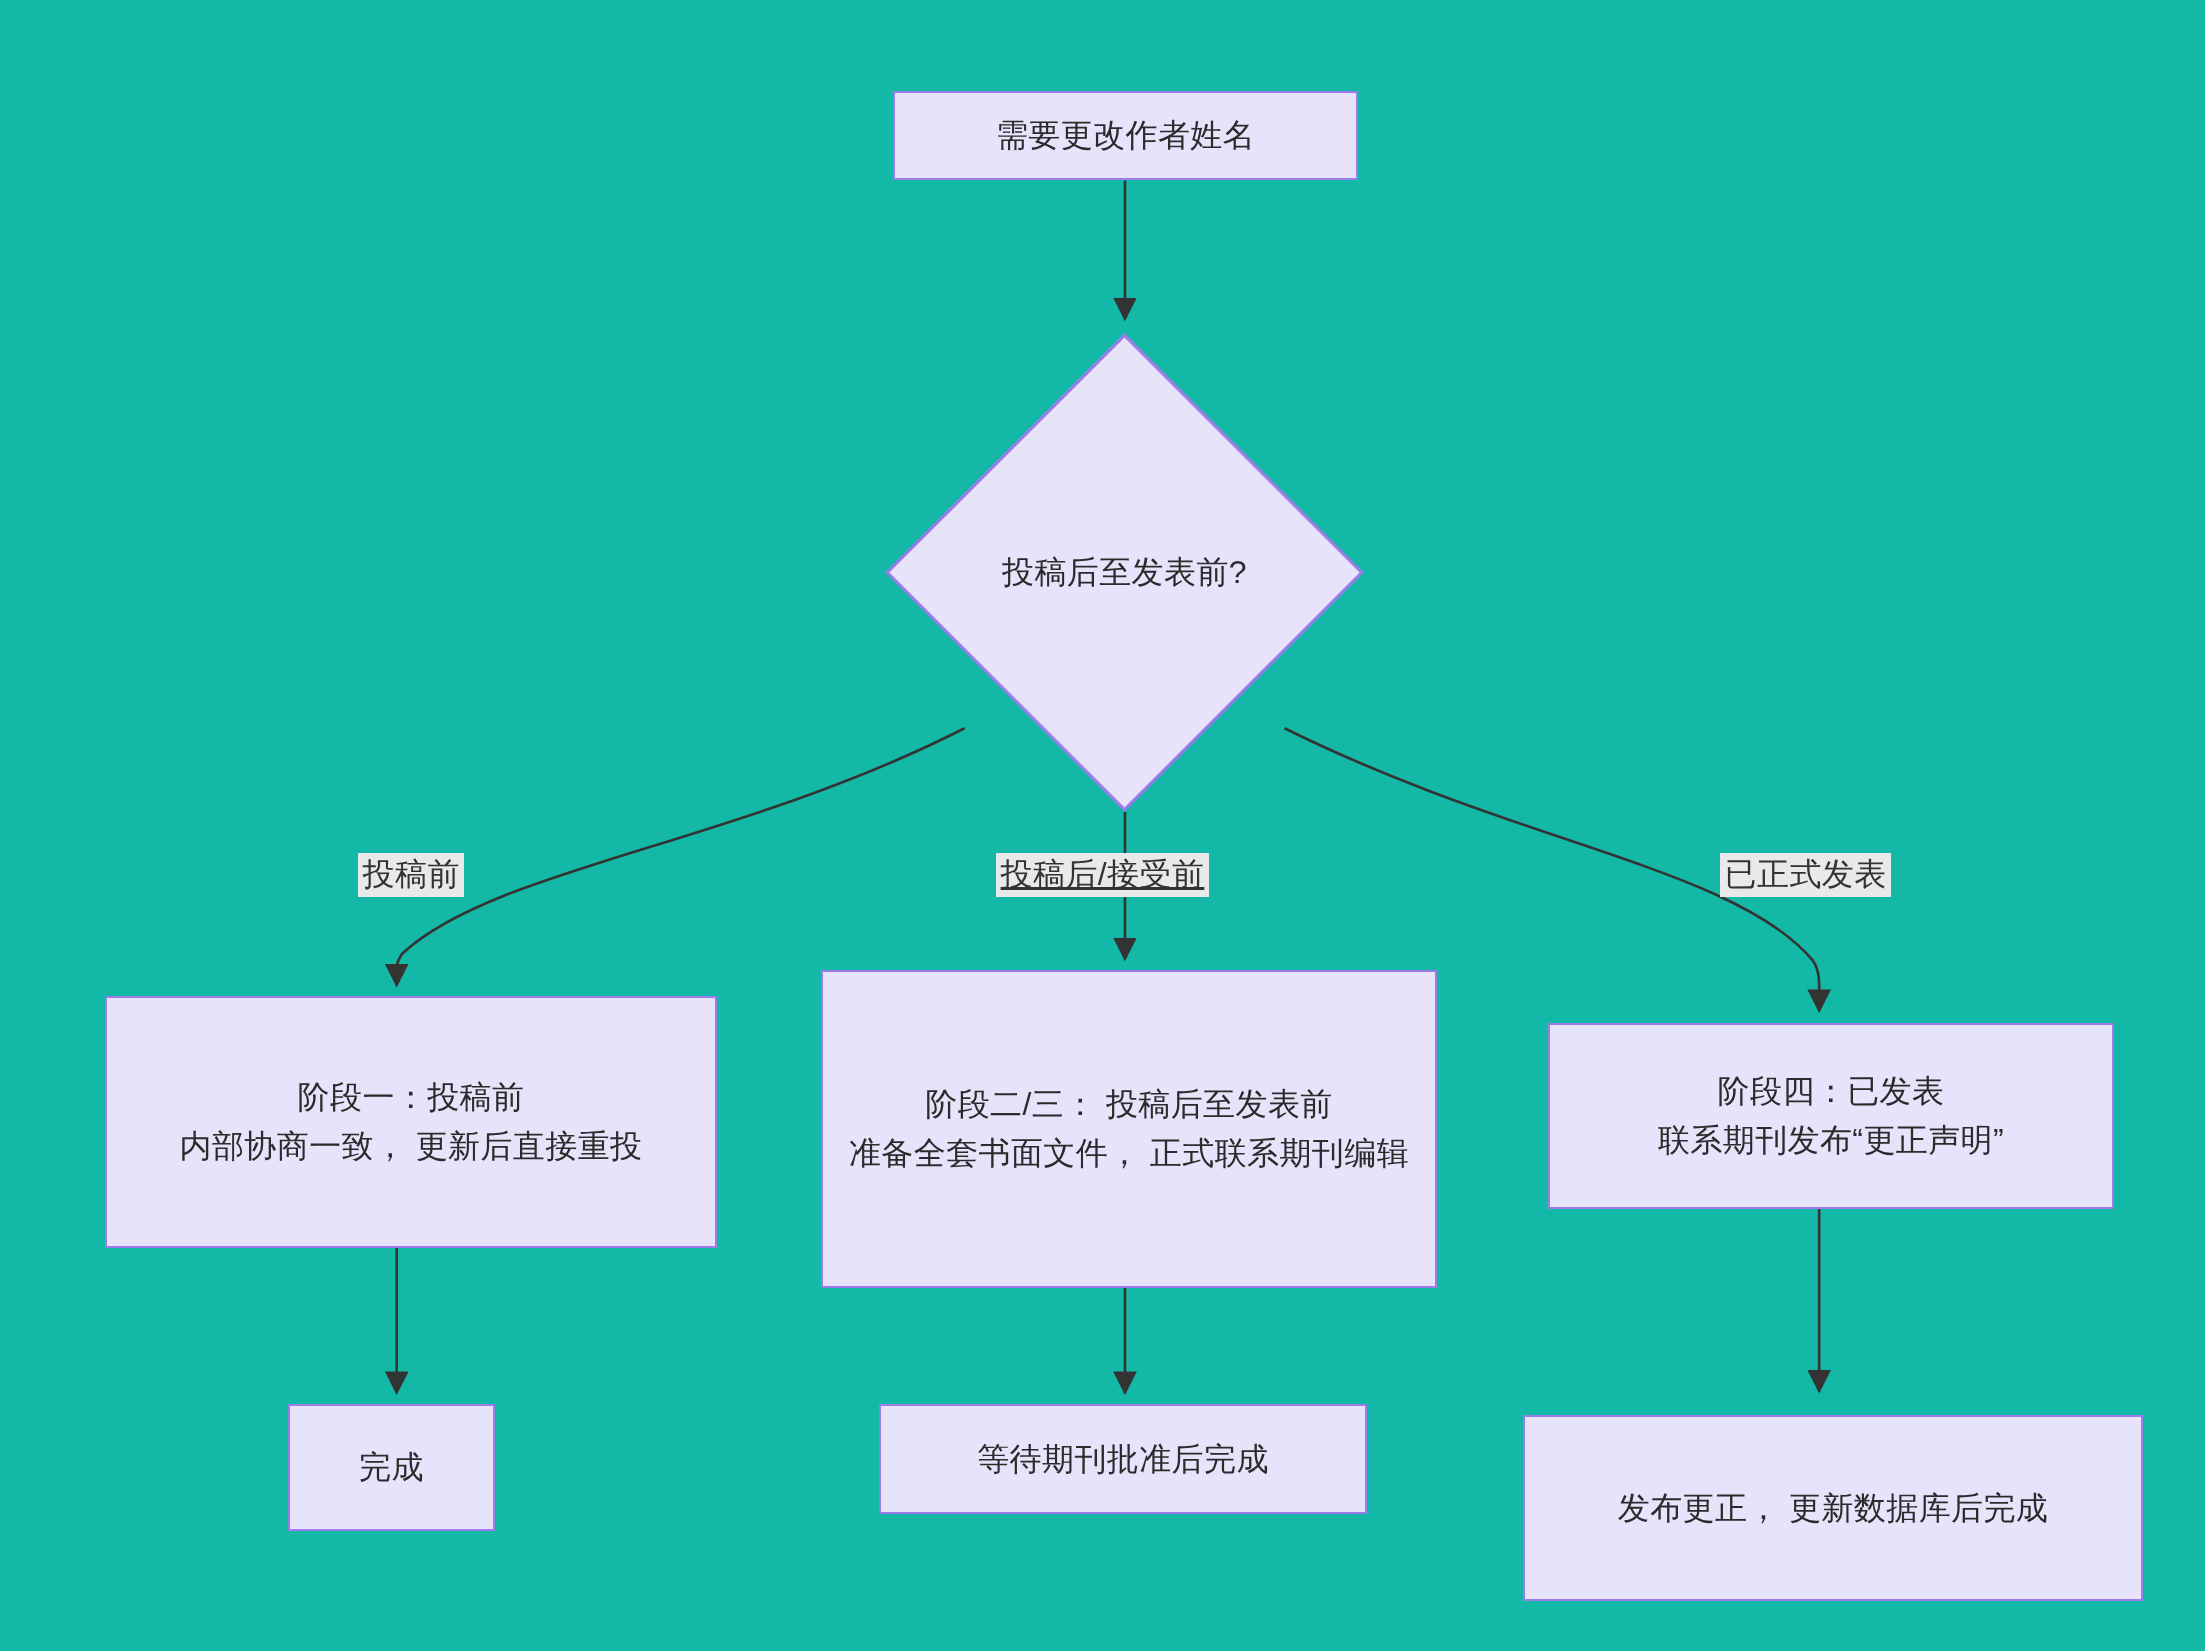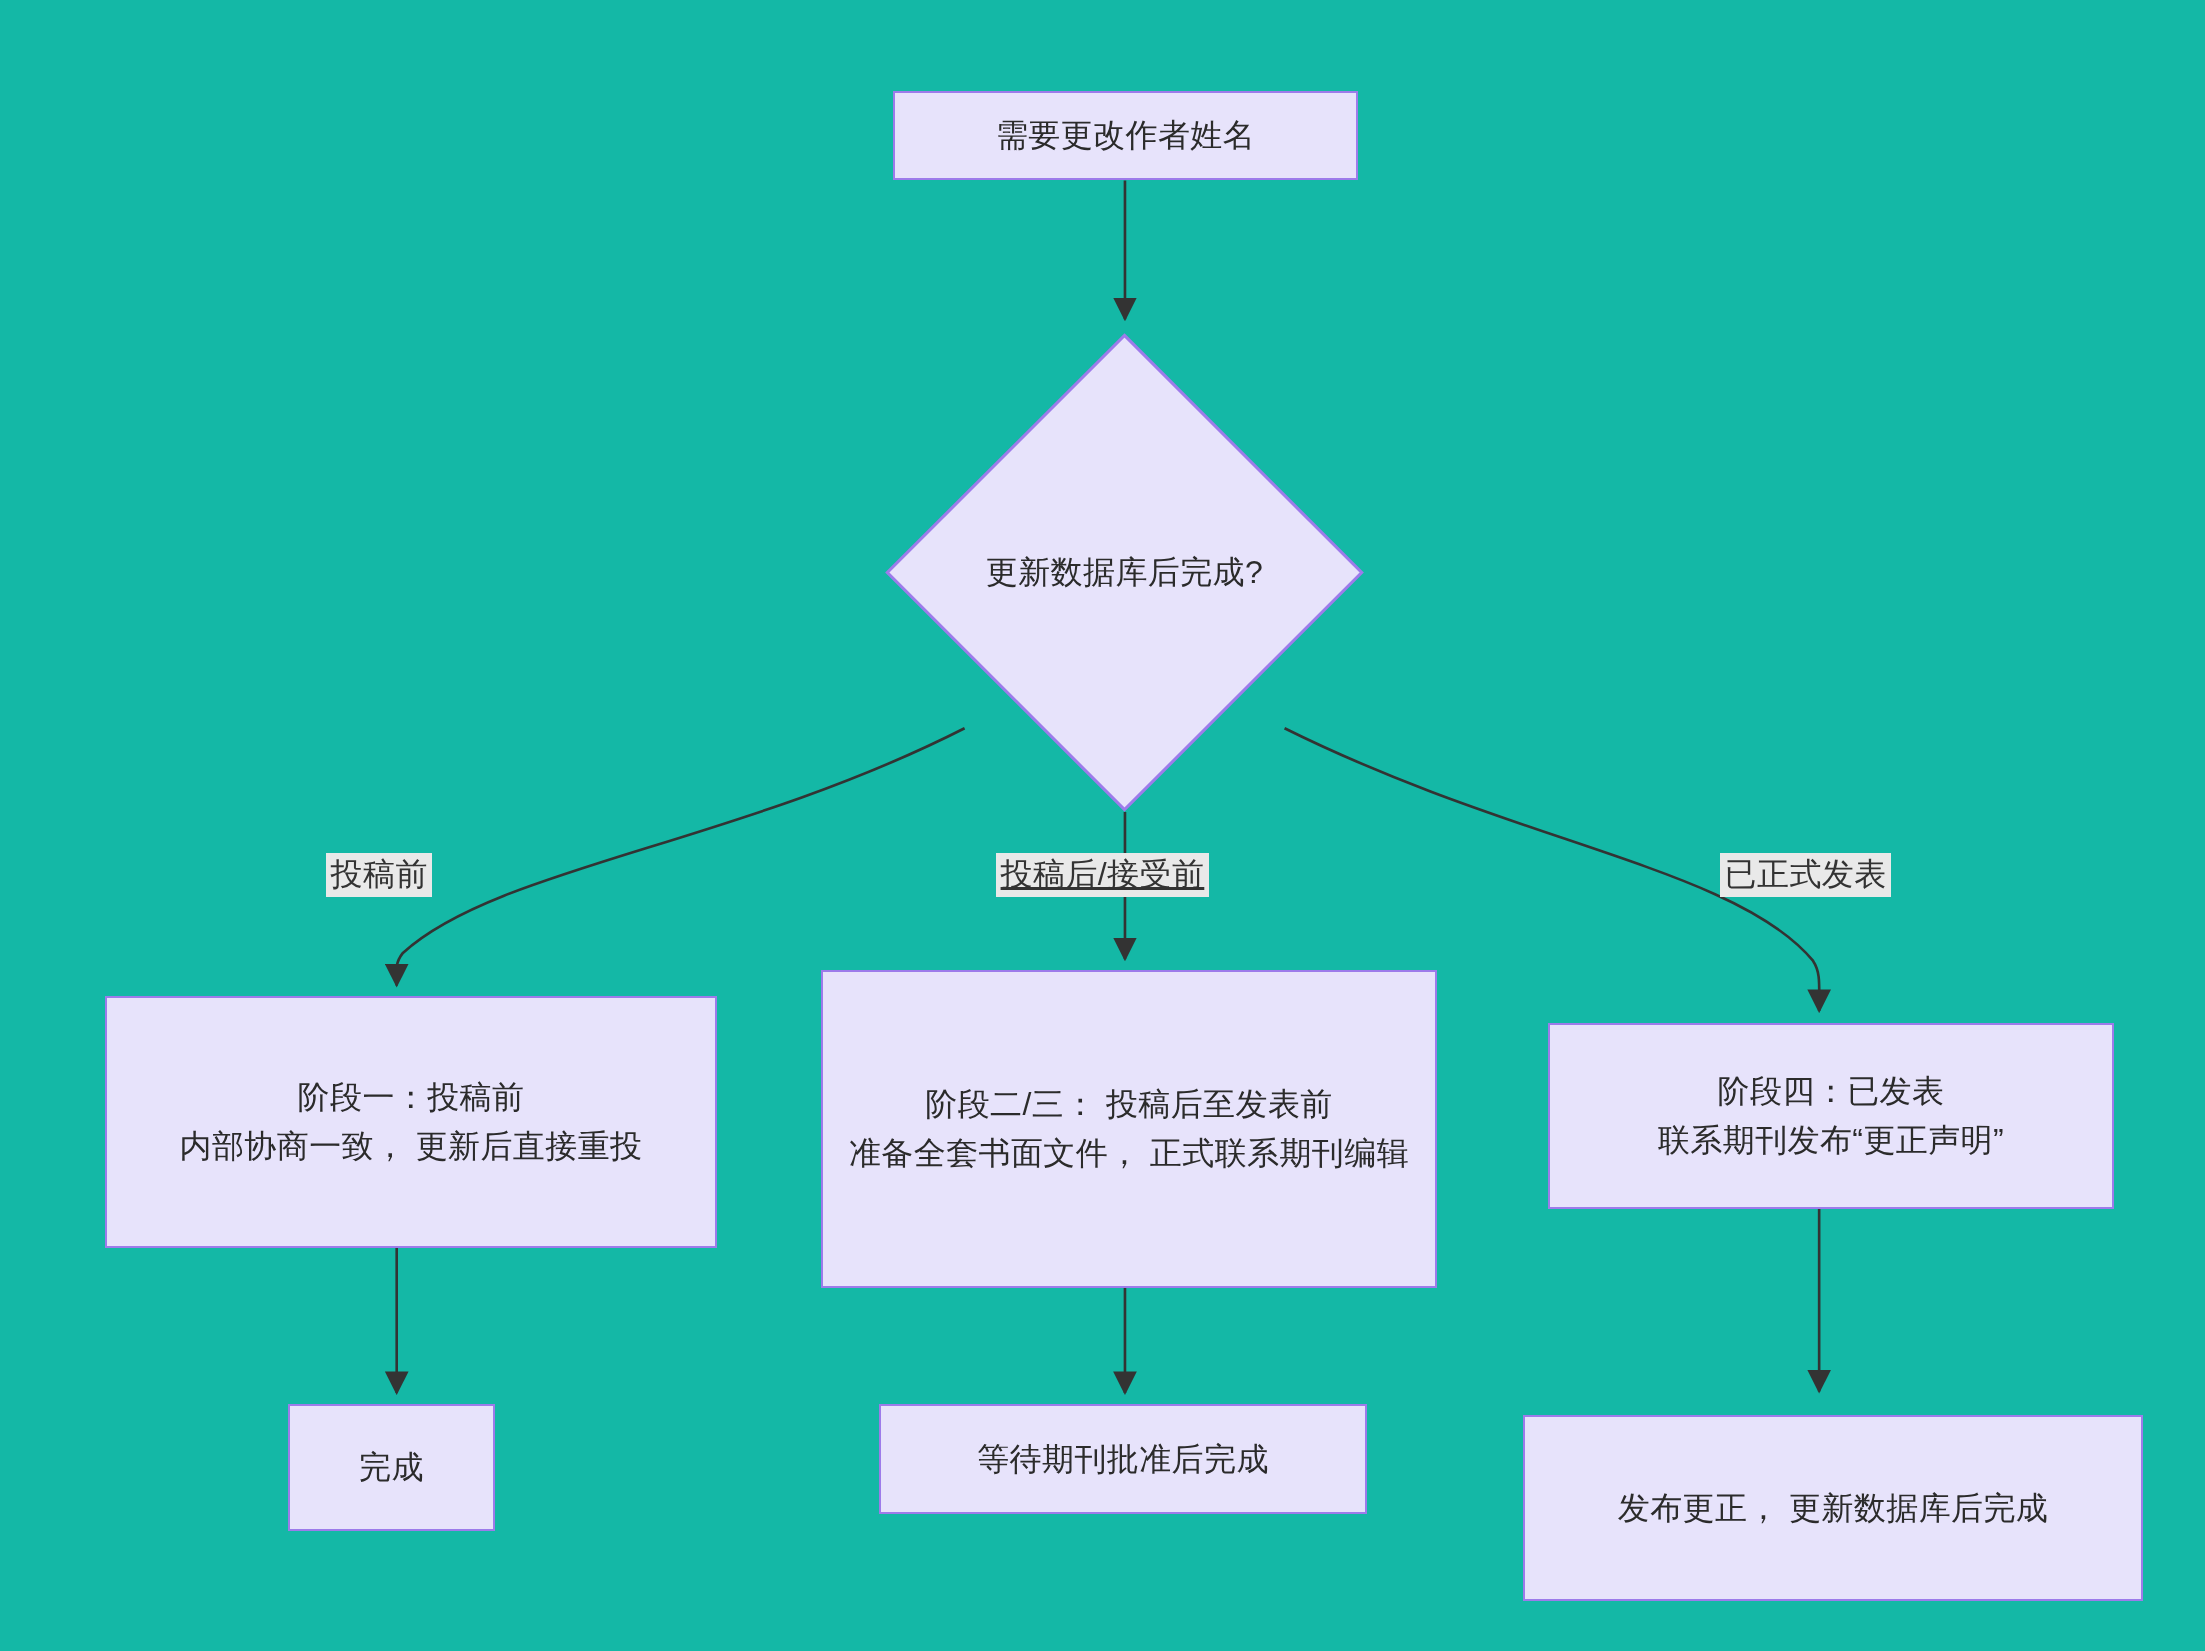--- a/index.html
+++ b/index.html
@@ -91,31 +91,31 @@
         <path d="M 512 1610 L 512 1798" fill="none" stroke="#333333" stroke-width="3.4" marker-end="url(#arrowhead)"></path>
         <path d="M 1452 1652 L 1452 1798" fill="none" stroke="#333333" stroke-width="3.4" marker-end="url(#arrowhead)"></path>
         <path d="M 2348 1560 L 2348 1796" fill="none" stroke="#333333" stroke-width="3.4" marker-end="url(#arrowhead)"></path>
       </g>
   </svg>
 
   <div id="nodes-group">
       <div class="node" style="left: 893px; top: 91px; width: 465px; height: 89px;"><span>需要更改作者姓名</span></div>
       <div class="node diamond" style="left: 885px; top: 333px; width: 479px; height: 479px;"><svg class="diamond-shape" viewBox="0 0 618 618">
           <polygon points="309,3 615,309 309,615 3,309" fill="#e7e3fb" stroke="#9d7bea" stroke-width="4"></polygon>
-        </svg><span class="diamond-label">更新数据库后完成?</span></div>
+        </svg><span class="diamond-label">投稿后至发表前?</span></div>
       <div class="node" style="left: 105px; top: 996px; width: 612px; height: 252px;"><span>阶段一：投稿前
 内部协商一致， 更新后直接重投</span></div>
       <div class="node" style="left: 821px; top: 970px; width: 616px; height: 318px;"><span>阶段二/三： 投稿后至发表前
 准备全套书面文件， 正式联系期刊编辑</span></div>
       <div class="node" style="left: 1548px; top: 1023px; width: 566px; height: 186px; text-align: center;"><span>阶段四：已发表
 联系期刊发布“更正声明”</span></div>
       <div class="node" style="left: 288px; top: 1404px; width: 207px; height: 127px;"><span>完成</span></div>
       <div class="node" style="left: 879px; top: 1404px; width: 488px; height: 110px;"><span>等待期刊批准后完成</span></div>
       <div class="node" style="left: 1523px; top: 1403px; width: 620px; height: 186px; margin-top: 12px;"><span>发布更正， 更新数据库后完成</span></div>
     </div>
   <div id="edge-labels-group">
-      <div class="edge-label" style="left: 326px; top: 853px;">投稿前</div>
+      <div class="edge-label" style="left: 358px; top: 853px;">投稿前</div>
       <div class="edge-label" style="left: 996px; top: 853px; text-decoration: underline;">投稿后/接受前</div>
       <div class="edge-label" style="left: 1720px; top: 853px;">已正式发表</div>
     </div>
 
 </div>
 
 
 </body></html>

